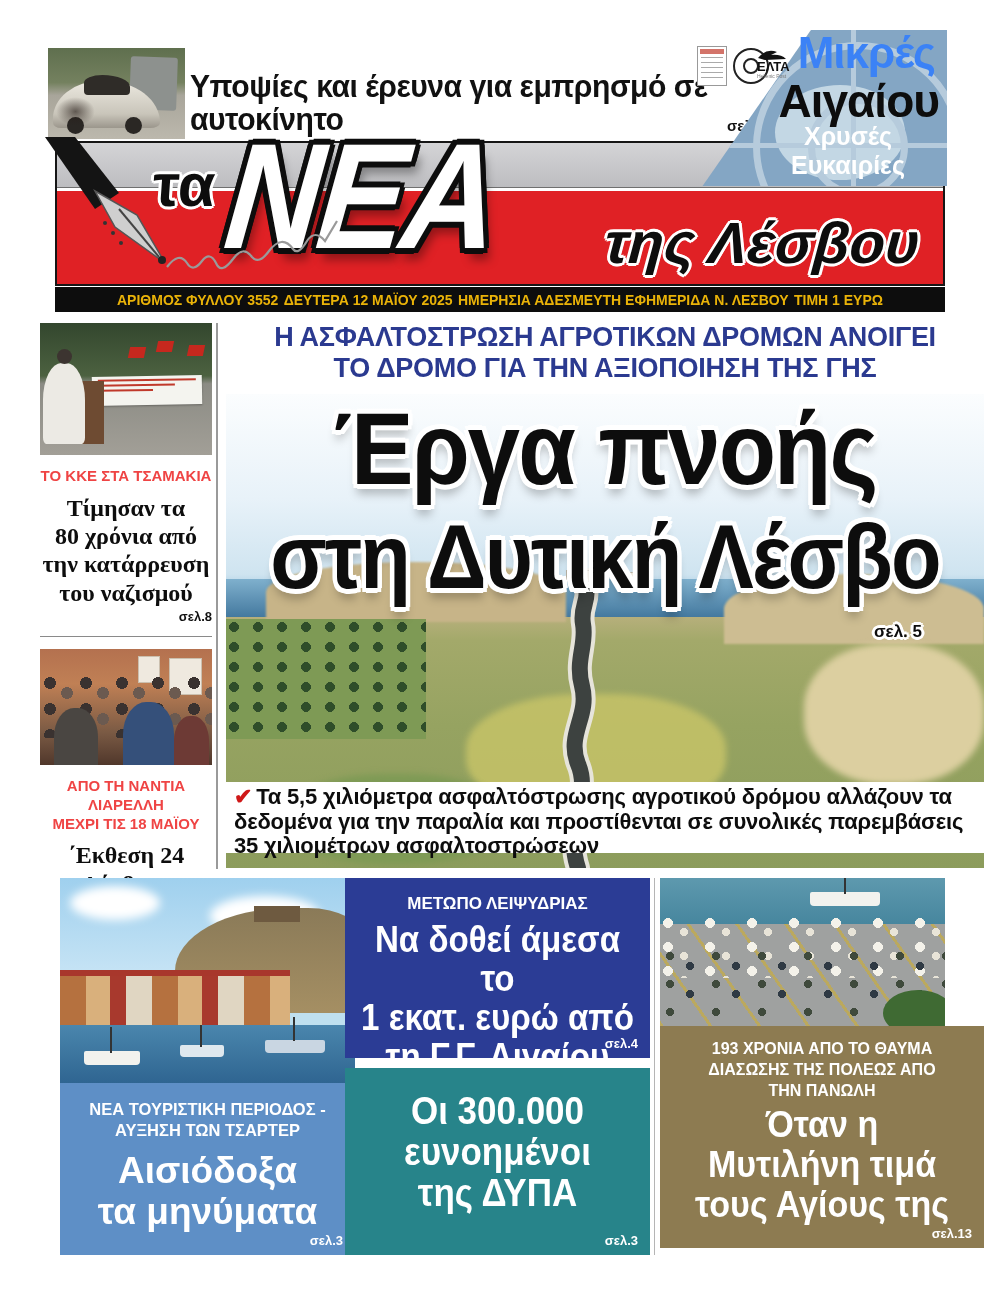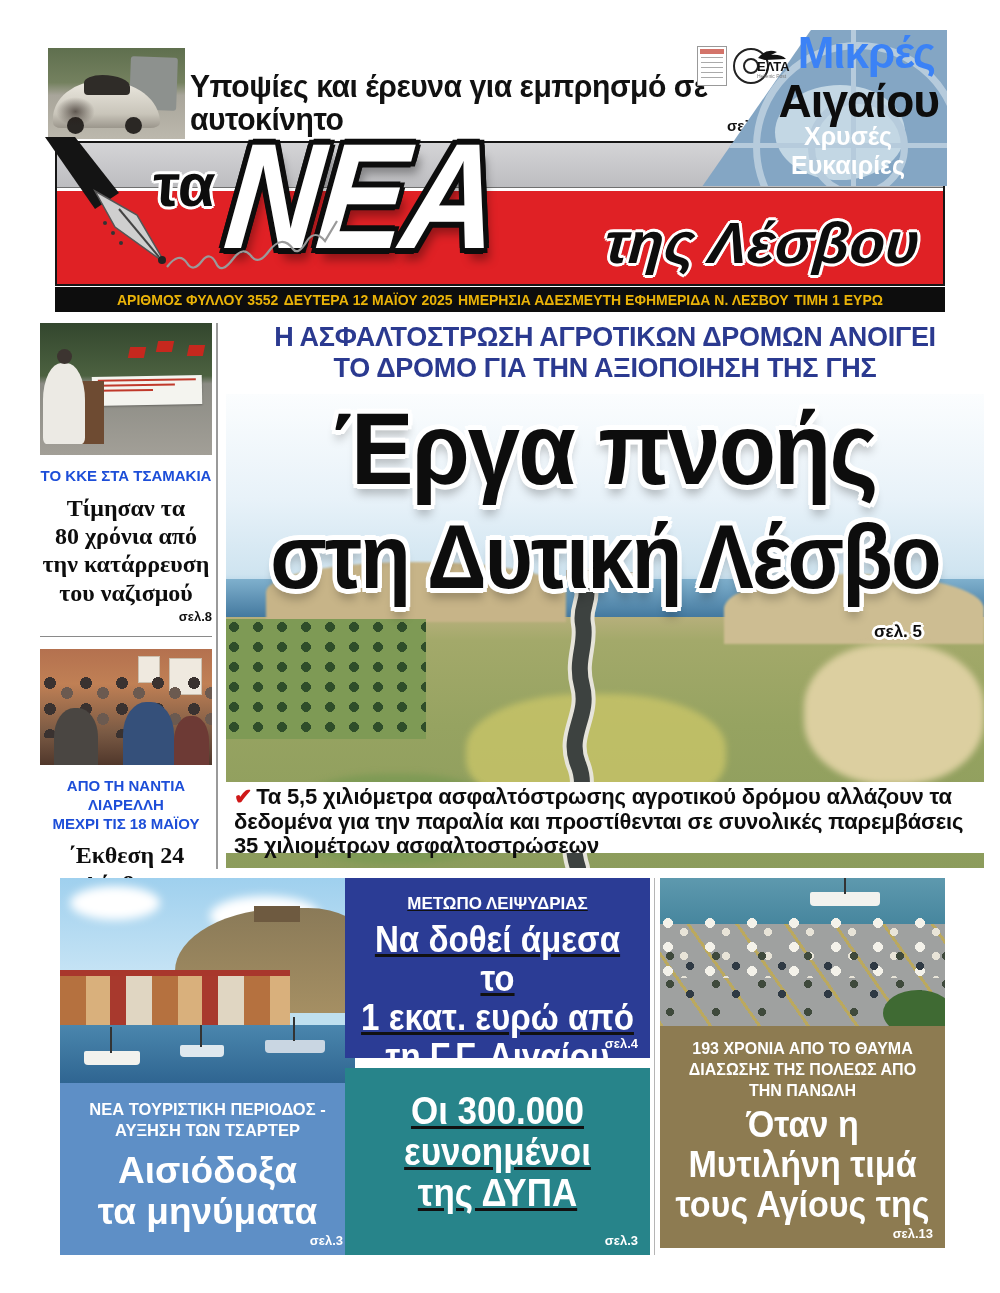--- a/index.html
+++ b/index.html
@@ -76,21 +76,21 @@
   
   #sidebar{left:40px;top:323px;width:172px;}
   .sb-photo{position:relative;width:172px;overflow:hidden;}
   #sb-photo1{height:132px;background:linear-gradient(180deg,#33472e 0%,#4c6140 40%,#8b8b84 46%,#a29f97 100%);}
   .rally-banner{position:absolute;left:30%;top:40%;width:64%;height:22%;background:#f4f4ef;transform:rotate(-1deg);box-shadow:0 1px 2px rgba(0,0,0,.3);}
   .rally-line{height:2px;margin:3px 6px 0;background:#c0392b;}
   .rally-flag{position:absolute;width:16px;height:11px;background:#c6281e;transform:skewX(-12deg);}
   .rally-podium{position:absolute;left:24%;top:44%;width:13%;height:48%;background:#6e4b32;}
   .rally-speaker{position:absolute;left:2%;top:30%;width:24%;height:62%;background:#eceae4;border-radius:45% 45% 8% 8%;}
   .rally-head{position:absolute;left:10%;top:20%;width:15px;height:15px;border-radius:50%;background:#3c3430;}
-  .sb-kicker{margin-top:12px;text-align:center;font-size:15px;font-weight:700;color:#1d4ed8;line-height:1.25;}
+  .sb-kicker{margin-top:12px;text-align:center;font-size:15px;font-weight:700;color:#ef4444;line-height:1.25;}
   .sb-head{margin-top:8px;text-align:center;font-family:"Liberation Serif",serif;font-size:24px;font-weight:700;line-height:1.18;color:#0d0d0d;}
   .sb-ref{text-align:right;font-size:13px;font-weight:700;margin-top:2px;}
   .sb-div{border:none;border-top:1.5px solid #8a8a8a;margin:12px 0;}
   #sb-photo2{height:116px;background:linear-gradient(180deg,#b4714f 0%,#c08055 30%,#7a5a44 72%,#50372b 100%);}
   .gal-panel{position:absolute;background:#efe9df;border:1px solid #cbbfae;}
   .crowd{position:absolute;left:0;right:0;
      background-image:radial-gradient(circle 6px at 10px 8px,#3a3230 98%,transparent),
                       radial-gradient(circle 6px at 27px 18px,#6b5a50 98%,transparent);
      background-size:36px 26px;}
   .fig{position:absolute;border-radius:45% 45% 6% 6%;}
@@ -110,21 +110,21 @@
   #lead-h1{position:absolute;left:0;top:4px;width:100%;text-align:center;font-size:102px;font-weight:900;color:#0d0d0d;line-height:1;letter-spacing:-2px;}
   #lead-h2{position:absolute;left:0;top:118px;width:100%;text-align:center;font-size:90px;font-weight:900;color:#0d0d0d;line-height:1;letter-spacing:-2px;}
   #lead-ref{position:absolute;right:62px;top:228px;font-size:17px;font-weight:700;color:#0d0d0d;}
   #lead-summary-box{position:absolute;left:0;right:0;top:388px;height:71px;background:#fff;padding:3px 10px 0 8px;box-sizing:border-box;}
   #lead-summary-box .txt{font-size:22px;font-weight:700;line-height:1.12;letter-spacing:-.2px;color:#0d0d0d;}
   .chk{color:#cf1818;font-weight:900;padding-right:4px;}
 
   
   .bcol{position:absolute;top:878px;}
   #bcol1{left:40px;width:295px;padding-left:20px;}
-  #bcol2{left:345px;width:305px;text-decoration:underline;}
+  #bcol2{left:345px;width:305px;}
   #bcol3{left:660px;width:285px;}
   .vline{position:absolute;top:878px;width:1px;height:377px;background:#b5b5b5;}
 
   #harbor-photo{position:relative;width:295px;height:205px;overflow:hidden;background:linear-gradient(180deg,#9fd0ee 0%,#cde7f6 55%,#bfe0ef 62%);}
   .cloud{position:absolute;background:#fff;border-radius:50%;filter:blur(5px);}
   .harbor-hill{position:absolute;right:-10px;top:30px;width:190px;height:105px;background:linear-gradient(180deg,#8a7a58,#a58f63);border-radius:60% 30% 0 0;}
   .castle{position:absolute;right:55px;top:28px;width:46px;height:16px;background:#6e5a40;}
   .bld-band{position:absolute;left:0;top:98px;width:78%;height:52px;
      background:repeating-linear-gradient(90deg,#b5713f 0 26px,#d9b07c 26px 50px,#a8392d 50px 66px,#e0d6c2 66px 92px);}
   .roof-band{position:absolute;left:0;top:92px;width:78%;height:8px;background:#a8372c;}
@@ -149,21 +149,21 @@
   .proc-sea{position:absolute;left:0;top:0;width:100%;height:46px;background:linear-gradient(180deg,#5e99ae,#47869e);}
   .proc-quay{position:absolute;left:0;top:46px;right:0;bottom:0;background:
      repeating-linear-gradient(55deg,rgba(210,175,40,.55) 0 3px,transparent 3px 40px),#9fa1a0;}
   .proc-white{position:absolute;left:0;top:38px;width:100%;height:62px;
      background-image:radial-gradient(circle 5px at 8px 7px,#f4f2ea 96%,transparent),
                       radial-gradient(circle 4px at 24px 16px,#e8e4d8 96%,transparent);background-size:42px 24px;}
   .proc-dark{position:absolute;left:0;top:70px;width:100%;height:70px;
      background-image:radial-gradient(circle 4px at 10px 8px,#3f4a3c 96%,transparent),
                       radial-gradient(circle 4px at 30px 18px,#2f3a44 96%,transparent);background-size:46px 28px;}
   .proc-tree{position:absolute;right:-8px;bottom:-10px;width:70px;height:46px;background:#3f6a33;border-radius:50%;}
-  #panel-saints{width:285px;height:222px;background:#8d7b51;padding-top:13px;}
+  #panel-saints{width:324px;height:222px;background:#8d7b51;padding-top:13px;}
   #panel-saints .kick{font-size:16px;}
   #panel-saints .head{font-size:37px;margin-top:4px;}
 </style>
 </head>
 <body>
 
 <div id="page">
 
   <div id="car-photo" class="photo">
     <div class="car-wall"></div>

